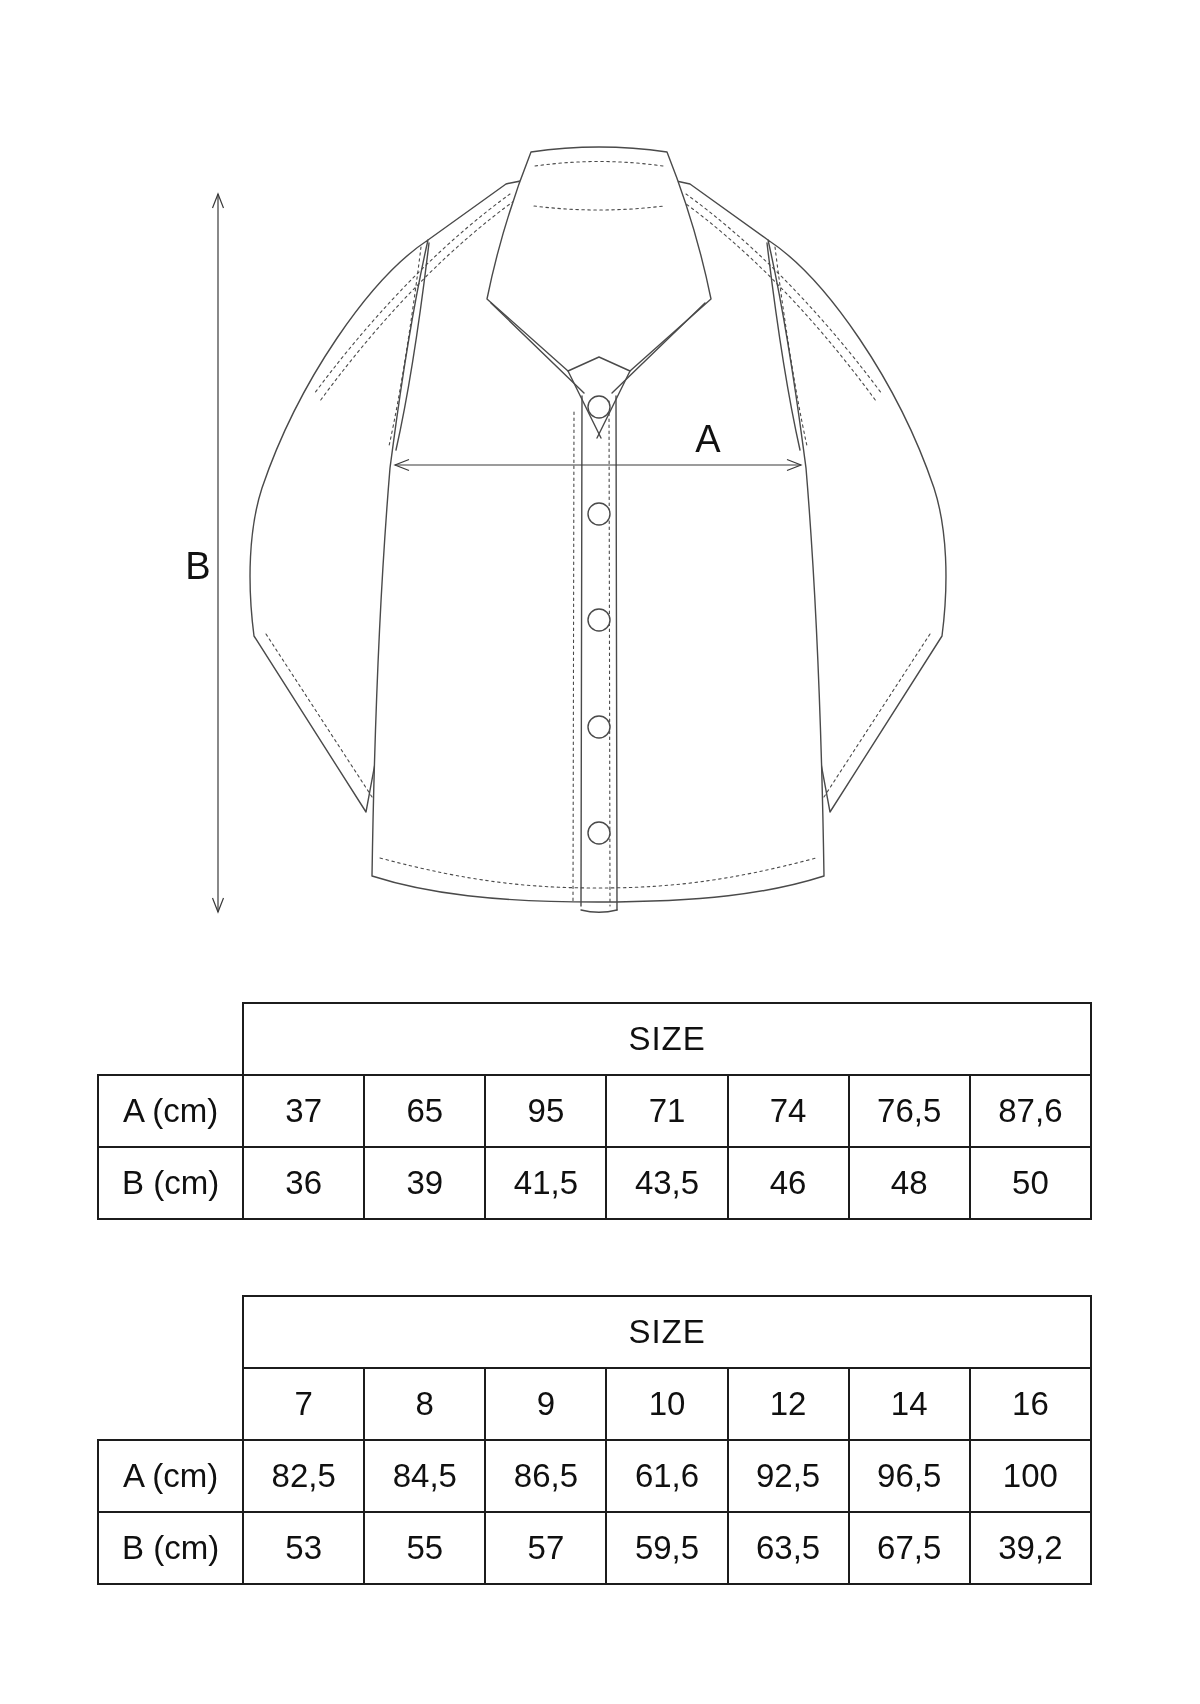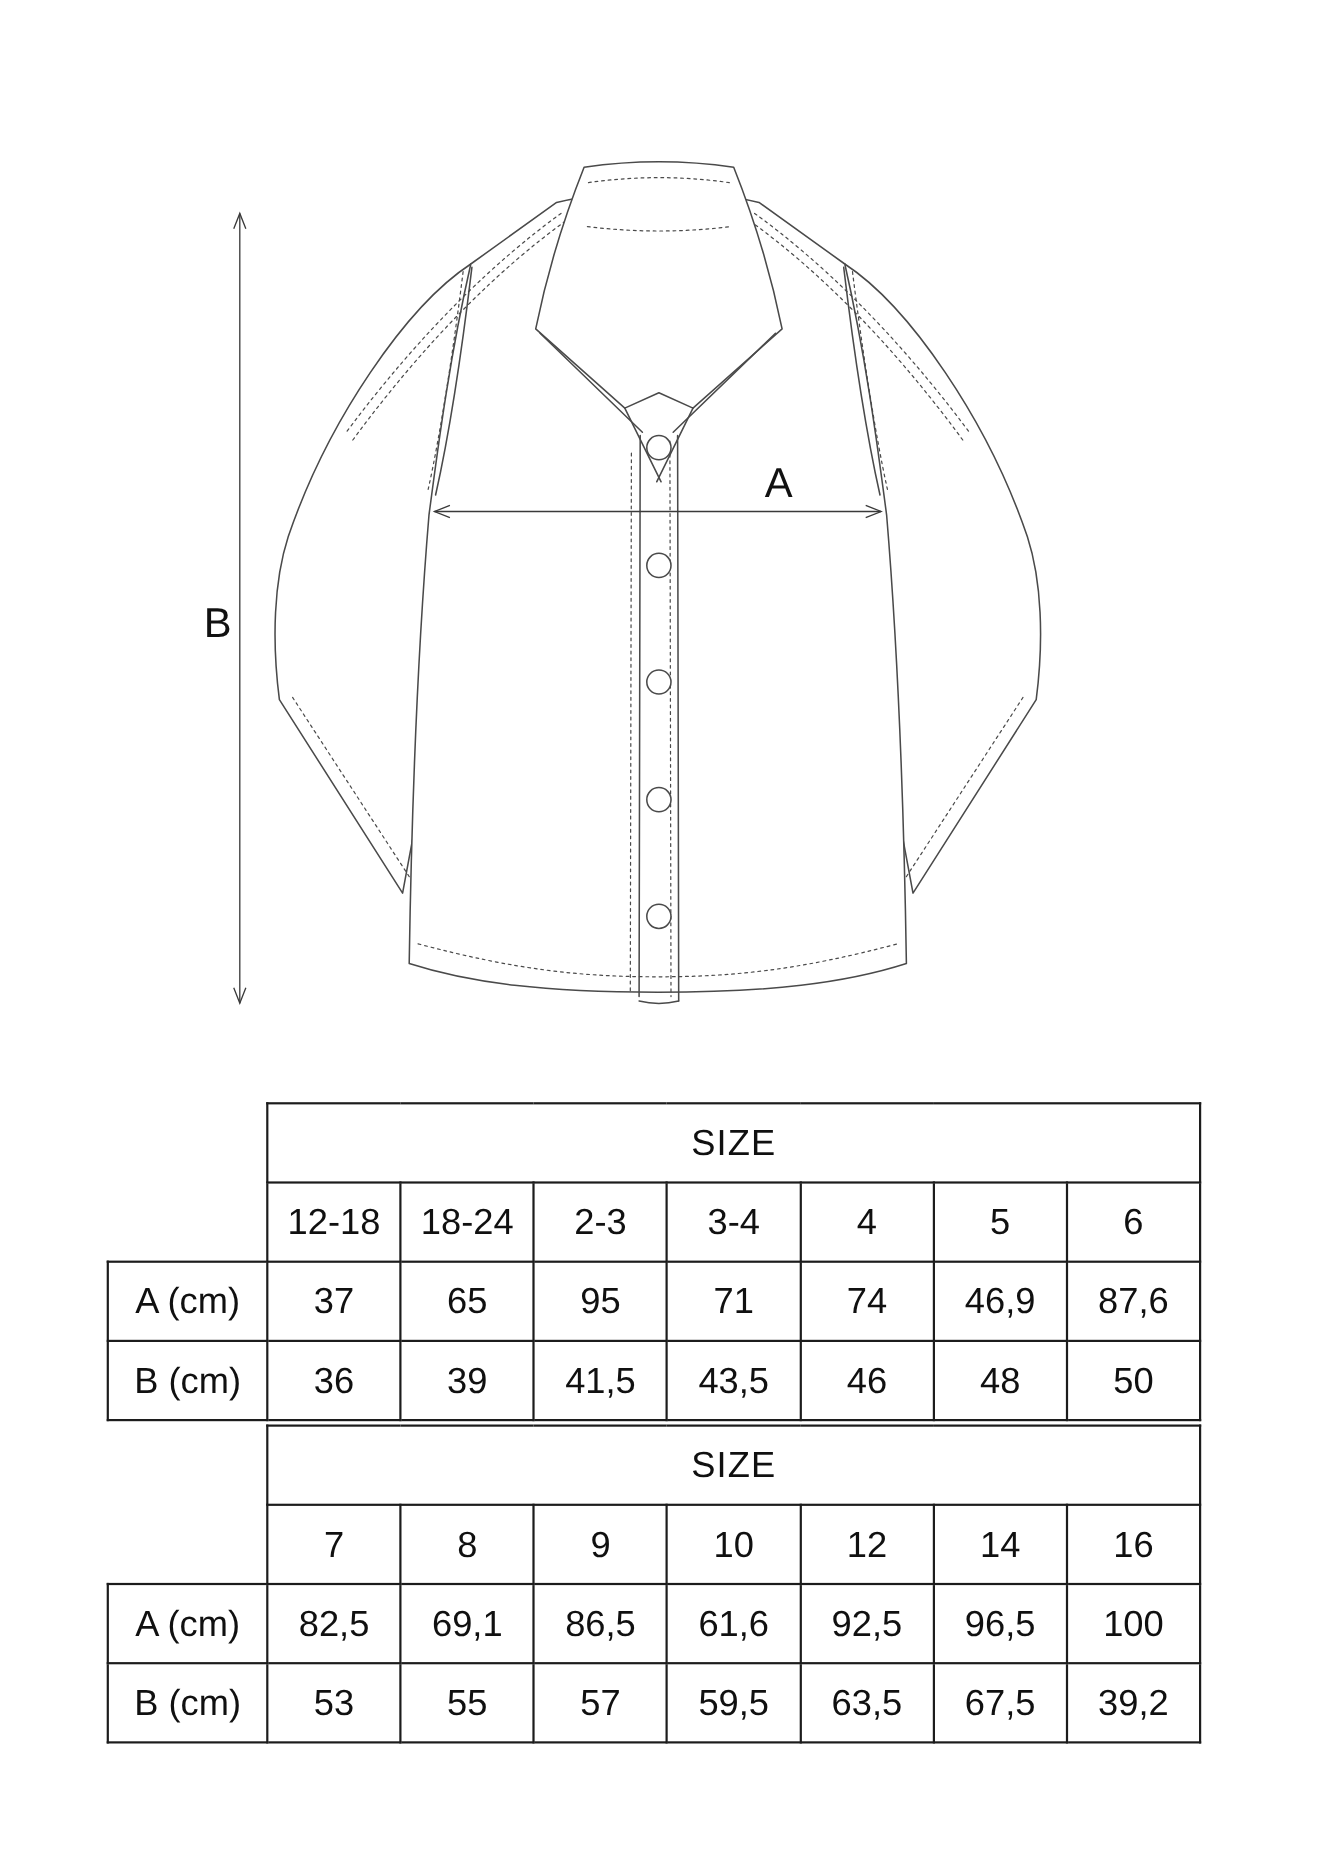--- a/index.html
+++ b/index.html
@@ -113,37 +113,27 @@
         <col class="c-size">
         <col class="c-size">
         <col class="c-size">
     </colgroup>
     <tbody>
         <tr>
       <td class="blank"></td>
       <td class="hdr" colspan="7">SIZE</td>
     </tr>
     <tr>
-      <td class="blank"></td>
-      <td>12-18</td>
-      <td>18-24</td>
-      <td>2-3</td>
-      <td>3-4</td>
-      <td>4</td>
-      <td>5</td>
-      <td>6</td>
-    </tr>
-    <tr>
       <td>A (cm)</td>
       <td>37</td>
       <td>65</td>
       <td>95</td>
       <td>71</td>
       <td>74</td>
-      <td>46,9</td>
+      <td>76,5</td>
       <td>87,6</td>
     </tr>
     <tr>
       <td>B (cm)</td>
       <td>36</td>
       <td>39</td>
       <td>41,5</td>
       <td>43,5</td>
       <td>46</td>
       <td>48</td>
@@ -174,21 +164,21 @@
       <td>8</td>
       <td>9</td>
       <td>10</td>
       <td>12</td>
       <td>14</td>
       <td>16</td>
     </tr>
     <tr>
       <td>A (cm)</td>
       <td>82,5</td>
-      <td>69,1</td>
+      <td>84,5</td>
       <td>86,5</td>
       <td>61,6</td>
       <td>92,5</td>
       <td>96,5</td>
       <td>100</td>
     </tr>
     <tr>
       <td>B (cm)</td>
       <td>53</td>
       <td>55</td>

